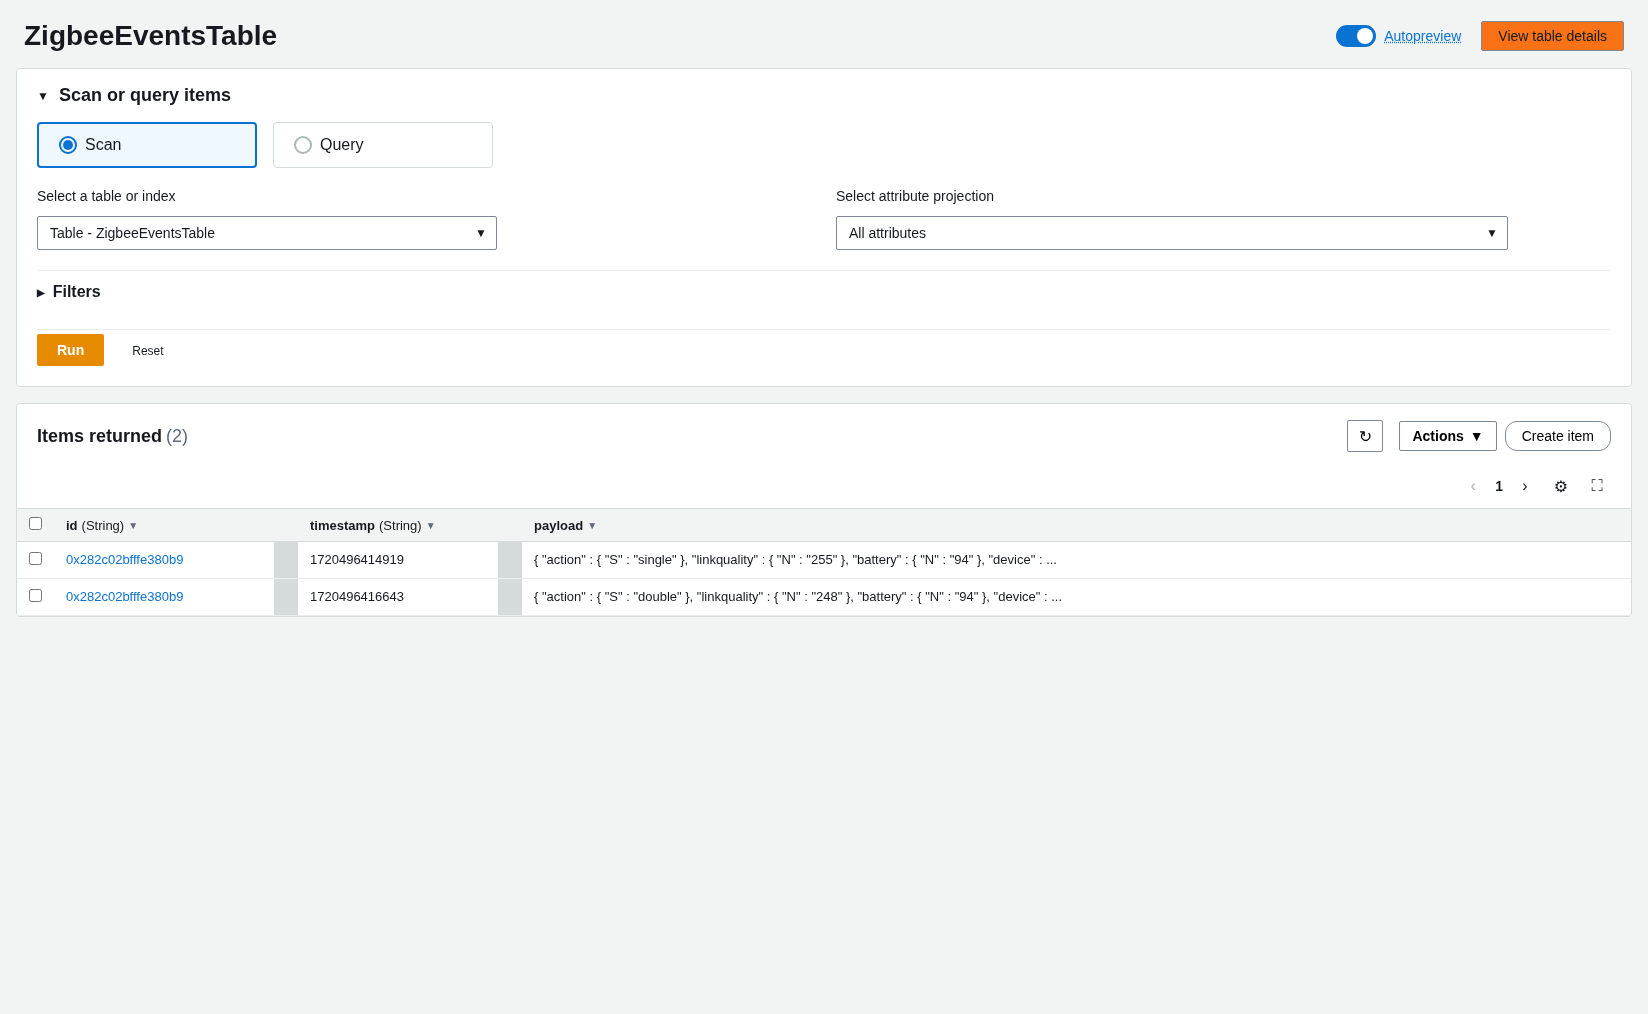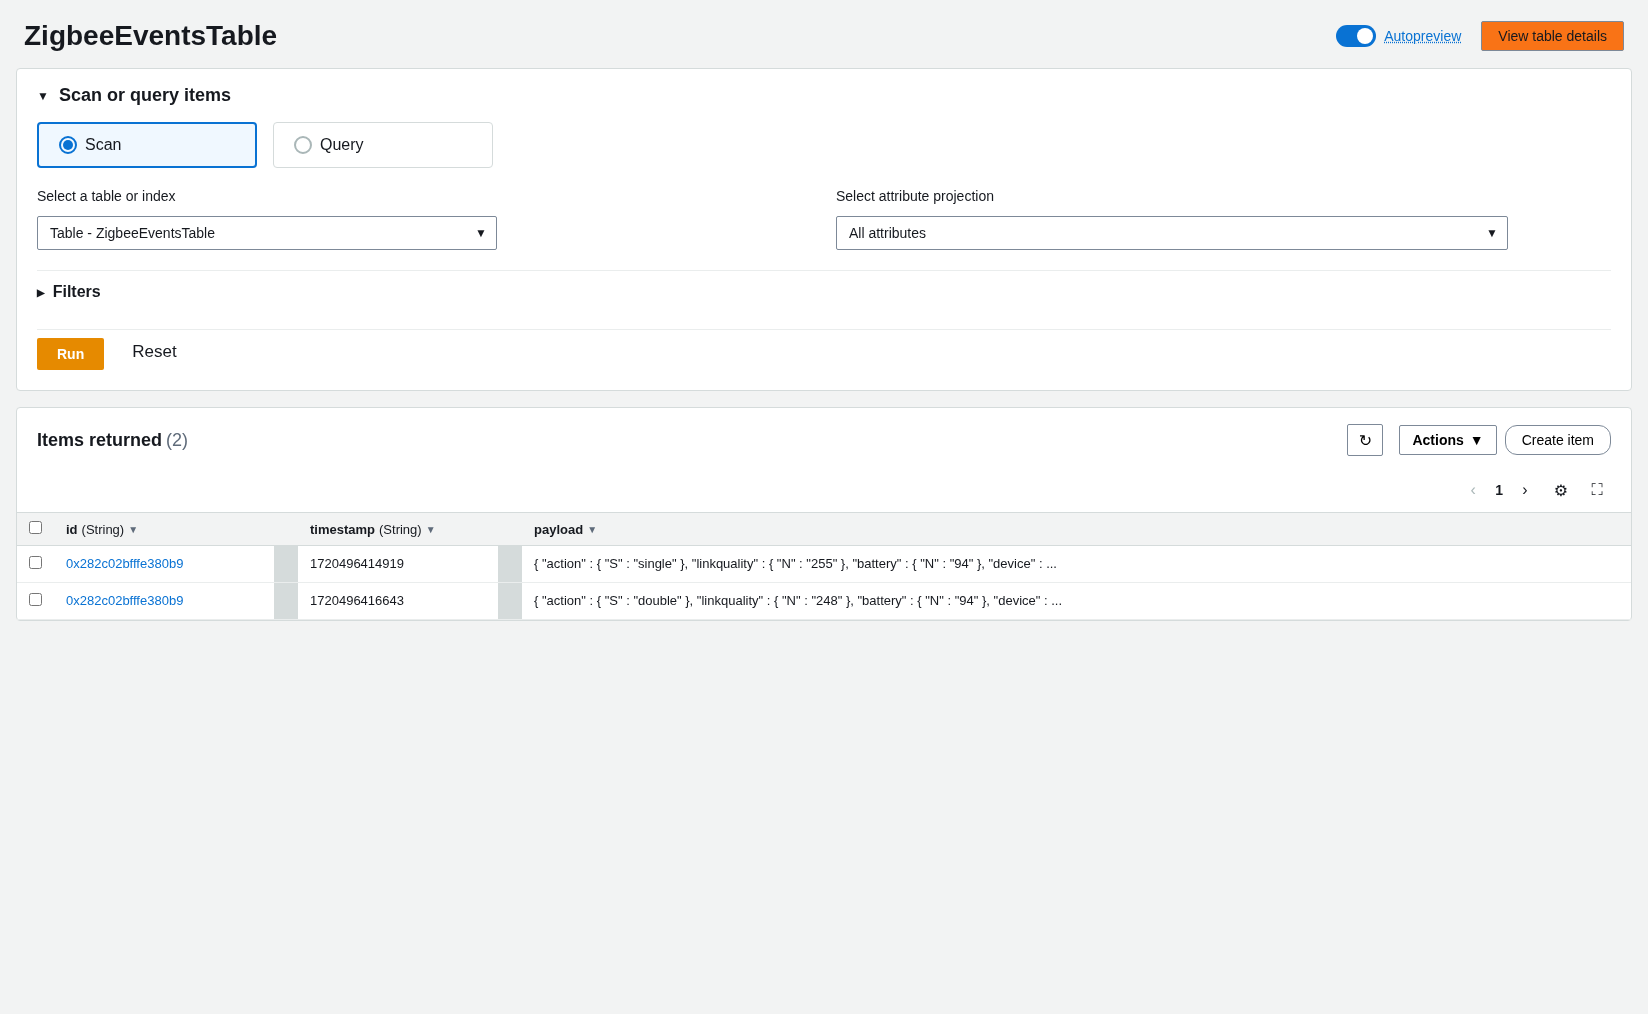--- a/index.html
+++ b/index.html
@@ -214,21 +214,21 @@
       border-radius: 2px;
       font-size: 14px;
       font-weight: 700;
       color: white;
       cursor: pointer;
     }
     .reset-btn {
       padding: 8px 16px;
       background: none;
       border: none;
-      font-size: 17px;
+      font-size: 12px;
       color: #16191f;
       cursor: pointer;
     }
 
     
     .items-panel-header {
       display: flex;
       align-items: center;
       justify-content: space-between;
       padding: 16px 20px;

